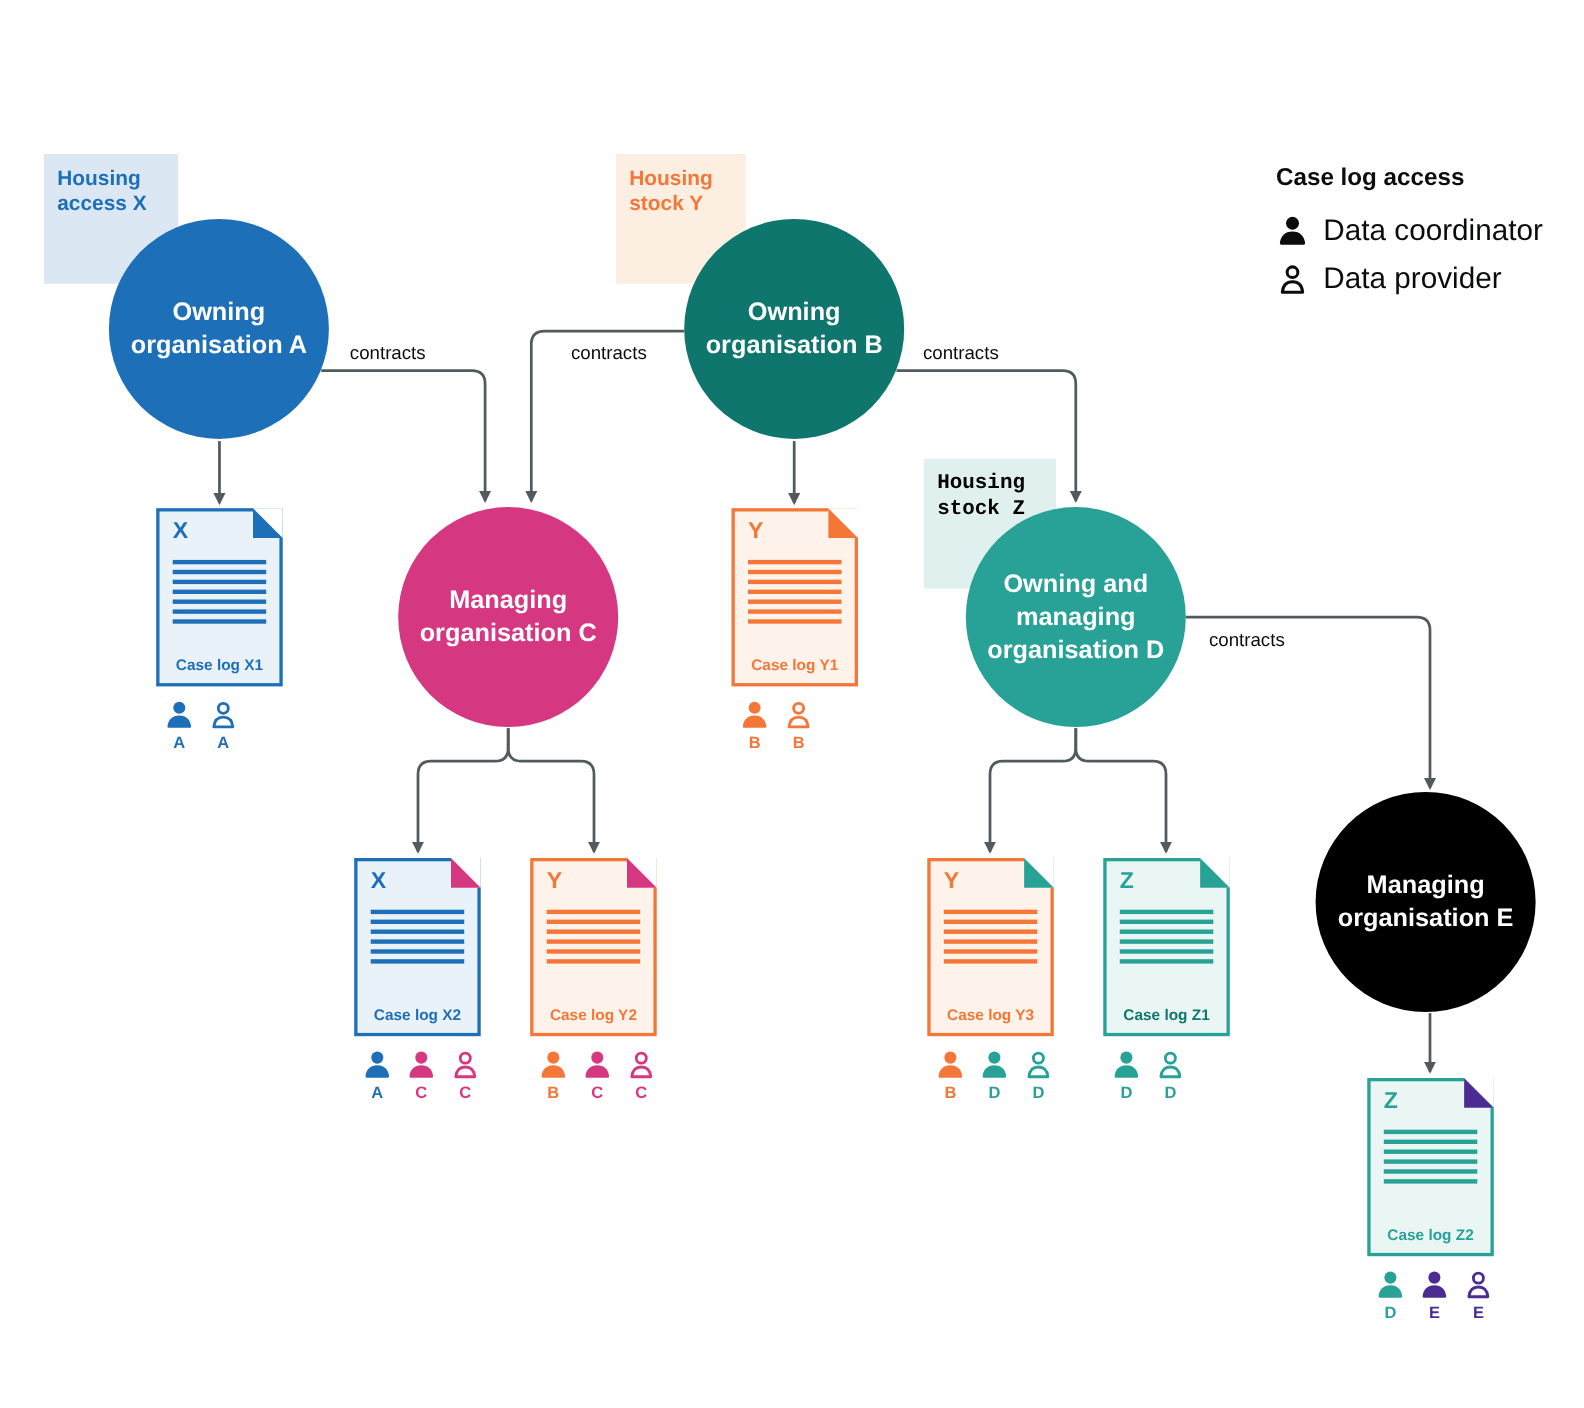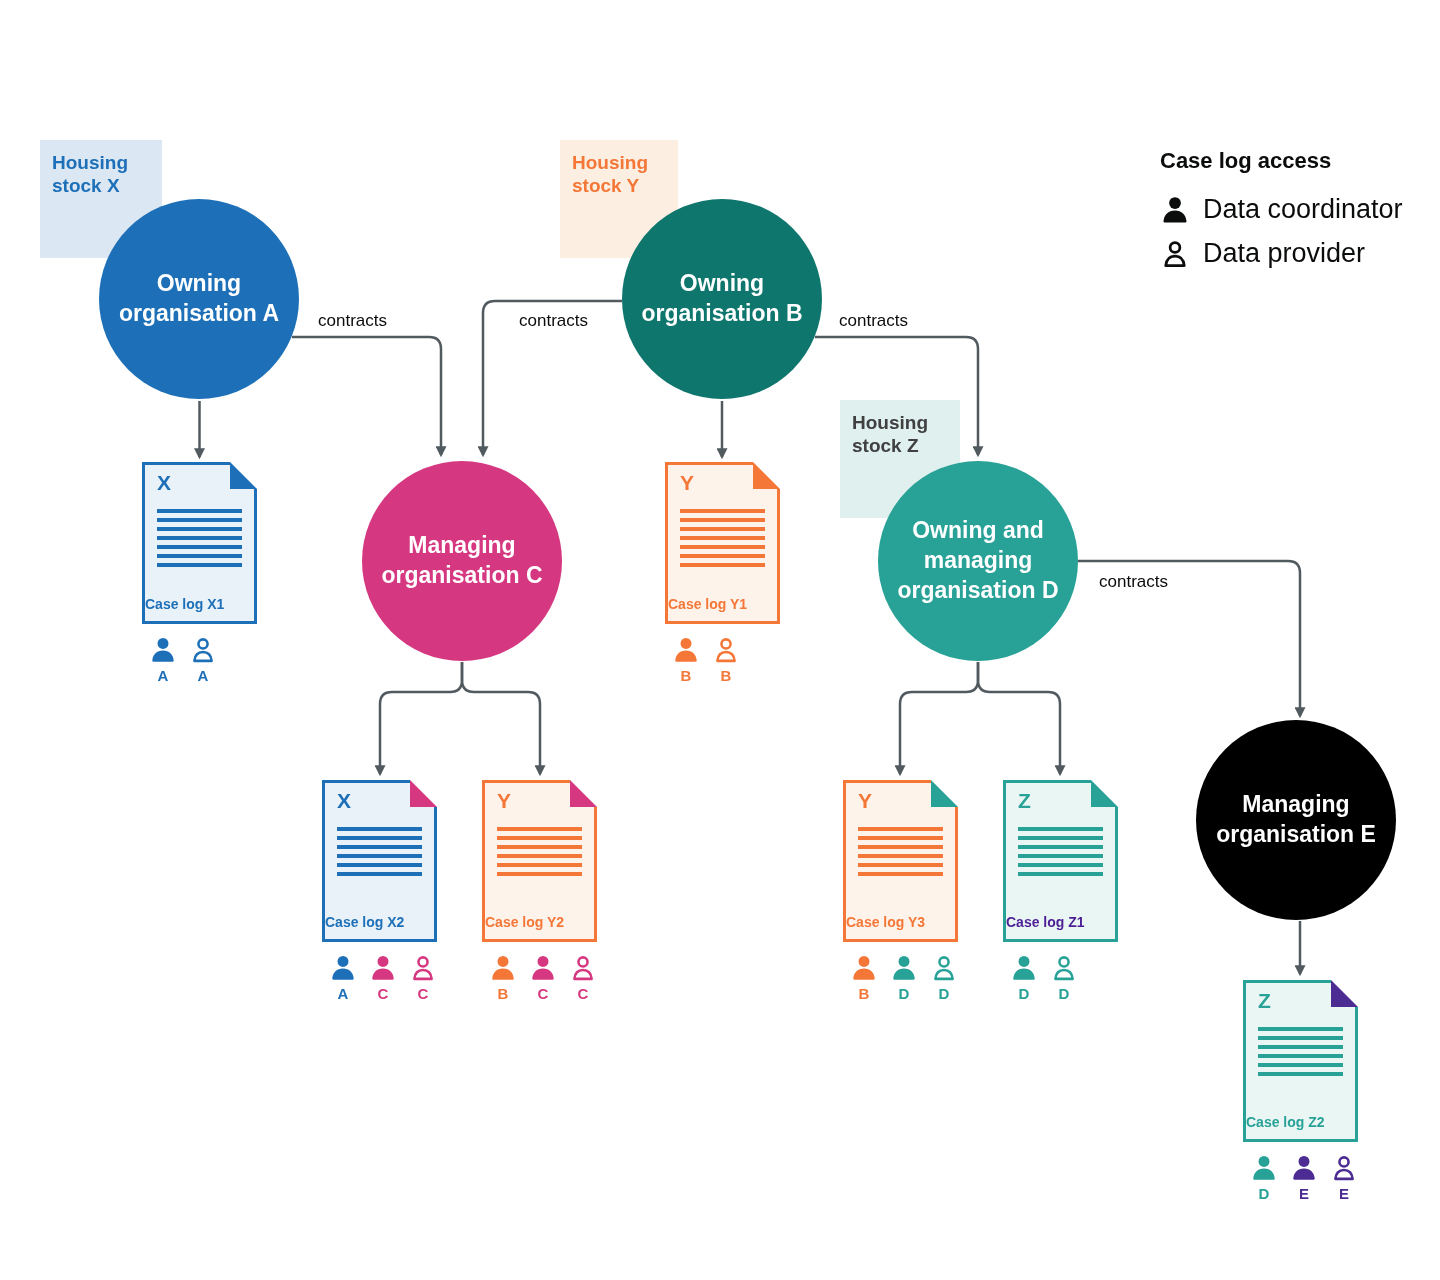--- a/index.html
+++ b/index.html
@@ -14,21 +14,21 @@
   .org { position:absolute; z-index:3; width:200px; height:200px; border-radius:50%;
          display:flex; align-items:center; justify-content:center; text-align:center;
          color:#ffffff; font-size:23px; font-weight:bold; line-height:1.3; padding:0 19px; }
 
   .doc { position:absolute; z-index:3; width:115px; height:162px; border:3px solid #000; }
   .fold { position:absolute; top:-3px; right:-3px; width:0; height:0;
           border-top:27px solid #ffffff; border-left:27px solid transparent; }
   .doc-letter { position:absolute; top:6px; left:12px; font-size:21px; font-weight:bold; }
   .doc-lines { position:absolute; top:44px; left:12px; right:12px; }
   .doc-line { height:4px; margin-bottom:5px; }
-  .doc-label { position:absolute; bottom:9px; left:0; right:0; text-align:left; font-size:14px; font-weight:bold; }
+  .doc-label { position:absolute; bottom:9px; left:0; right:0; text-align:center; font-size:14px; font-weight:bold; }
 
   .access-row { position:absolute; z-index:3; display:flex; gap:10px; }
   .access-item { display:flex; flex-direction:column; align-items:center; width:30px; }
   .access-letter { font-size:15px; font-weight:bold; margin-top:3px; }
 
   .contracts { position:absolute; z-index:2; font-size:17px; color:#0b0c0c; }
 
   .legend { position:absolute; left:1160px; top:148px; z-index:1; }
   .legend-title { font-size:22px; font-weight:bold; color:#0b0c0c; margin-bottom:20px; }
   .legend-item { display:flex; align-items:center; gap:13px; margin-bottom:13px; font-size:27px; color:#0b0c0c; }
@@ -55,23 +55,23 @@
         <path d="M462 662 V680 Q462 692 450 692 H392 Q380 692 380 704 V774" marker-end="url(#arr)"></path>
         <path d="M462 662 V680 Q462 692 474 692 H528 Q540 692 540 704 V774" marker-end="url(#arr)"></path>
         <path d="M978 662 V680 Q978 692 966 692 H912 Q900 692 900 704 V774" marker-end="url(#arr)"></path>
         <path d="M978 662 V680 Q978 692 990 692 H1048 Q1060 692 1060 704 V774" marker-end="url(#arr)"></path>
         <path d="M1078 561 H1288 Q1300 561 1300 573 V716" marker-end="url(#arr)"></path>
         <path d="M1300 921 V974" marker-end="url(#arr)"></path>
       </g>
   </svg>
 
   <div id="stocks">
-      <div class="stock" style="left: 40px; top: 140px; width: 122px; height: 118px; background: rgb(219, 231, 243); color: rgb(29, 112, 184);">Housing stock X</div>
+      <div class="stock" style="left: 40px; top: 140px; width: 122px; height: 118px; background: rgb(219, 231, 243); color: rgb(29, 112, 184);">Housing access X</div>
       <div class="stock" style="left: 560px; top: 140px; width: 118px; height: 118px; background: rgb(253, 238, 226); color: rgb(244, 119, 56);">Housing stock Y</div>
-      <div class="stock" style="left: 840px; top: 400px; width: 120px; height: 118px; background: rgb(223, 240, 238); color: #404040;">Housing stock Z</div>
+      <div class="stock" style="left: 840px; top: 417px; width: 120px; height: 118px; background: rgb(223, 240, 238); color: #000000; font-family: Liberation Mono, monospace;">Housing stock Z</div>
     </div>
   <div id="orgs">
       <div class="org" style="left: 99px; top: 199px; background: rgb(29, 112, 184);">Owning organisation A</div>
       <div class="org" style="left: 622px; top: 199px; background: #0f766e;">Owning organisation B</div>
       <div class="org" style="left: 362px; top: 461px; background: rgb(213, 56, 128);">Managing organisation C</div>
       <div class="org" style="left: 878px; top: 461px; background: rgb(40, 161, 151);">Owning and managing organisation D</div>
       <div class="org" style="left: 1196px; top: 720px; background: #000000;">Managing organisation E</div>
     </div>
   <div id="labels">
       <div class="contracts" style="left: 318px; top: 311px;">contracts</div>
@@ -252,21 +252,21 @@
         <div class="fold" style="border-left-color: rgb(40, 161, 151);"></div>
         <div class="doc-letter" style="color: rgb(40, 161, 151);">Z</div>
         <div class="doc-lines">
           <div class="doc-line" style="background: rgb(40, 161, 151);"></div>
           <div class="doc-line" style="background: rgb(40, 161, 151);"></div>
           <div class="doc-line" style="background: rgb(40, 161, 151);"></div>
           <div class="doc-line" style="background: rgb(40, 161, 151);"></div>
           <div class="doc-line" style="background: rgb(40, 161, 151);"></div>
           <div class="doc-line" style="background: rgb(40, 161, 151);"></div>
         </div>
-        <div class="doc-label" style="color: #4c1d95;">Case log Z1</div>
+        <div class="doc-label" style="color: #0f766e;">Case log Z1</div>
       </div>
       <div class="access-row" style="left: 1009px; top: 954px;">
         <div class="access-item">
           <svg width="28" height="28" viewBox="0 0 24 24">
             <circle cx="12" cy="6.4" r="4.7" fill="#28a197"></circle>
             <path d="M12 12.4c-5.4 0-8.7 3.3-9.2 8.6-.1.5.4 1 1 1h16.4c.6 0 1.1-.5 1-1-.5-5.3-3.8-8.6-9.2-8.6z" fill="#28a197"></path>
           </svg>
           <div class="access-letter" style="color: rgb(40, 161, 151);">D</div>
         </div>
         <div class="access-item">

